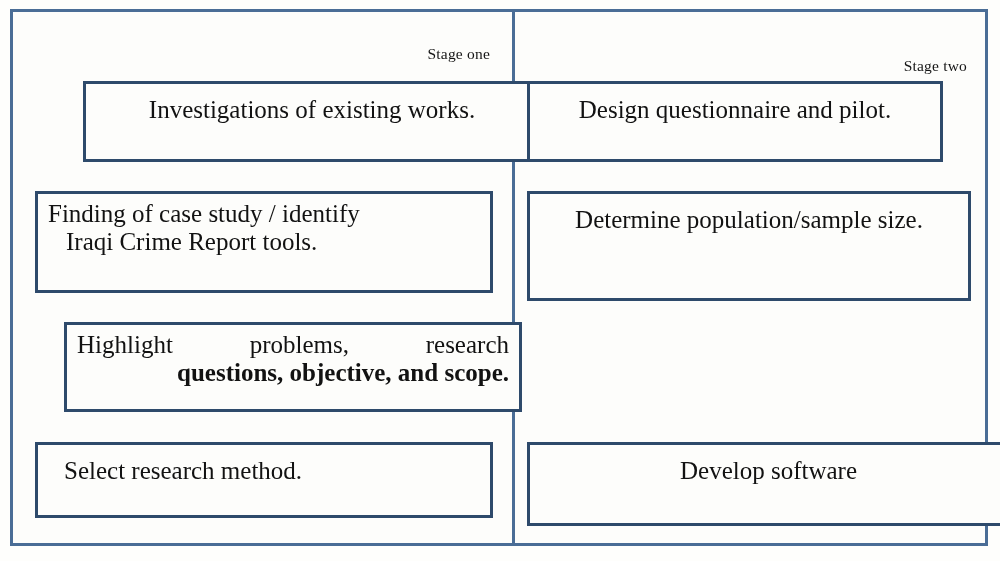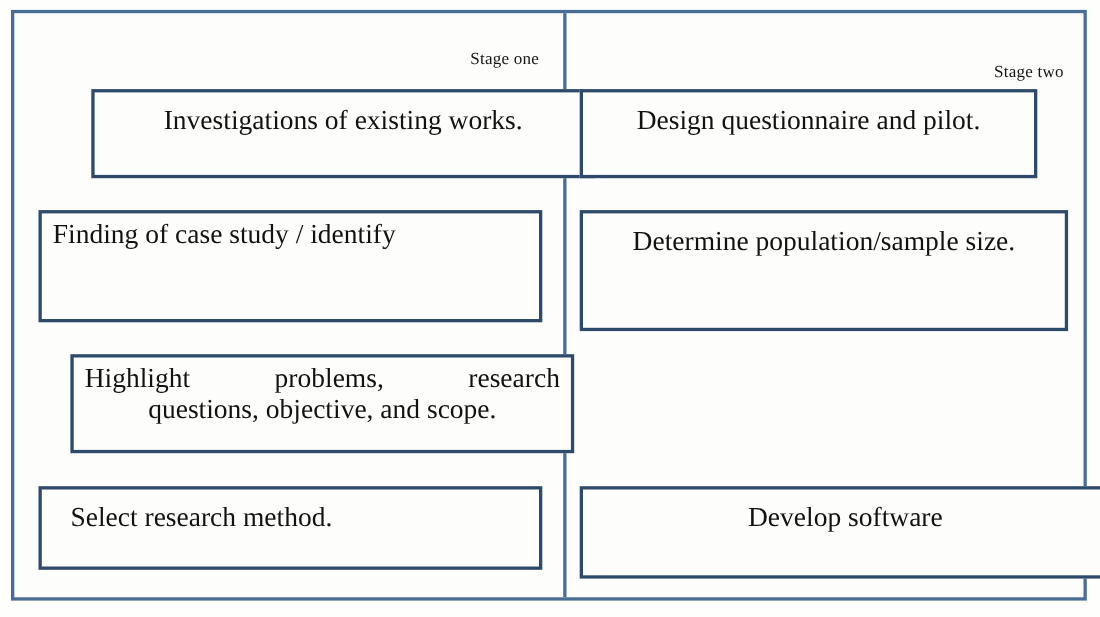--- a/index.html
+++ b/index.html
@@ -87,21 +87,21 @@
 
   
   .t-center   { text-align: center; }
   .t-left     { text-align: left; }
   .t-justify  { text-align: justify; text-justify: inter-word; }
   .t-justify > .line-a {
     display: block;
     text-align: justify;
     text-align-last: justify;
   }
-  .t-justify > .line-b { display: block; text-align: center; }
+  .t-justify > .line-b { display: block; text-align: right; font-weight: bold; }
 
   .indent-line { display: block; padding-left: 18px; }
   .pad-left-md { padding-left: 26px; }
 
   .nudge-down { padding-top: 12px; }
 
   
   .misspelled {
     position: relative;
     white-space: nowrap;
@@ -132,20 +132,21 @@
 
         <div class="stage-header">Stage one</div>
 
         <div class="step-box" id="box-l1">
           <span class="step-text t-center nudge-down">Investigations of existing works.</span>
         </div>
 
         <div class="step-box" id="box-l2">
           <span class="step-text t-left">
             <span class="line-a">Finding of case study / identify</span>
+            <span class="indent-line">Iraqi Crime Report tools.</span>
           </span>
         </div>
 
         <div class="step-box" id="box-l3">
           <span class="step-text t-justify">
             <span class="line-a">Highlight problems, research</span>
             <span class="line-b">questions, objective, and scope.</span>
           </span>
         </div>
 

